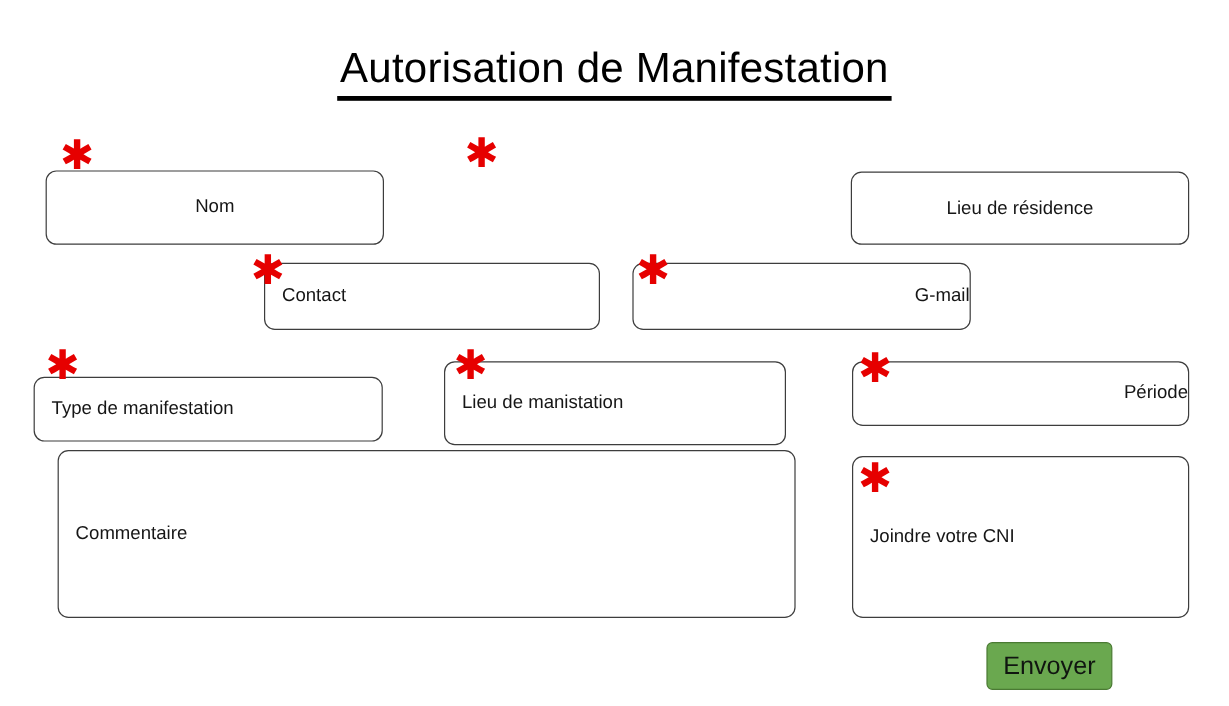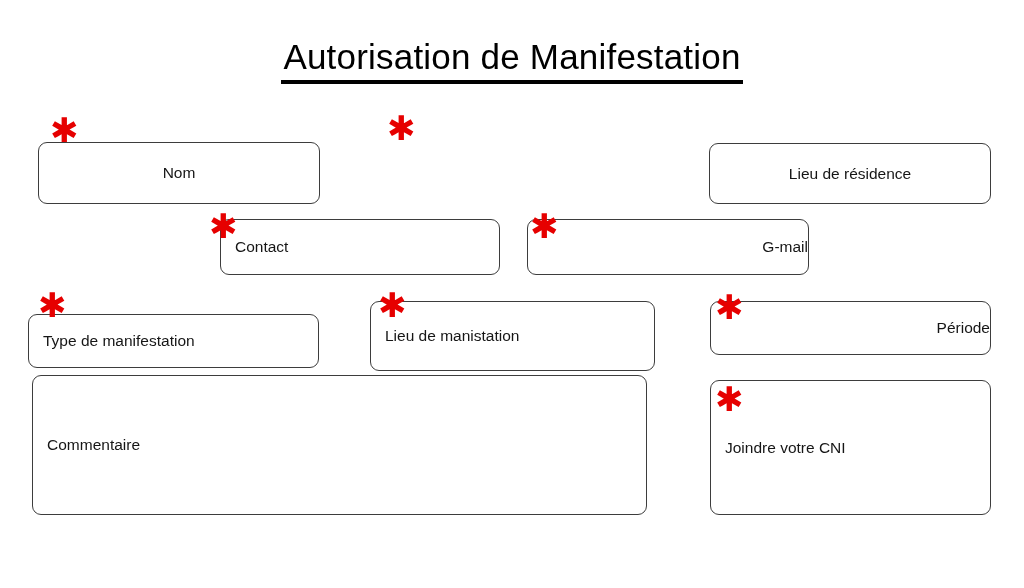--- a/index.html
+++ b/index.html
@@ -100,21 +100,21 @@
   #field-type    { left: 28px;  top: 314px; width: 291px; height: 54px; }
   #field-lieuman { left: 370px; top: 301px; width: 285px; height: 70px; }
   #field-periode { left: 710px; top: 301px; width: 281px; height: 54px; justify-content: flex-end; }
 
   #star-type    { left: 38px;  top: 288px; }
   #star-lieuman { left: 378px; top: 288px; }
   #star-periode { left: 715px; top: 290px; }
 
   
   #field-commentaire {
-    left: 32px; top: 375px; width: 615px; height: 140px;
+    left: 48px; top: 375px; width: 615px; height: 140px;
   }
   #field-cni {
     left: 710px; top: 380px; width: 281px; height: 135px; text-align: right;
   }
   #star-cni { left: 715px; top: 382px; }
 
   
   .submit-btn {
     position: absolute;
     left: 822px;
@@ -183,14 +183,15 @@
 
   <div class="field left-label" id="field-commentaire">
     <span class="field-label">Commentaire</span>
   </div>
 
   <div class="field left-label" id="field-cni">
     <span class="field-label">Joindre votre CNI</span>
   </div>
   <span class="req-star" id="star-cni">✱</span>
 
+  <button class="submit-btn">Envoyer</button>
 
 </div>
 
 </body></html>

